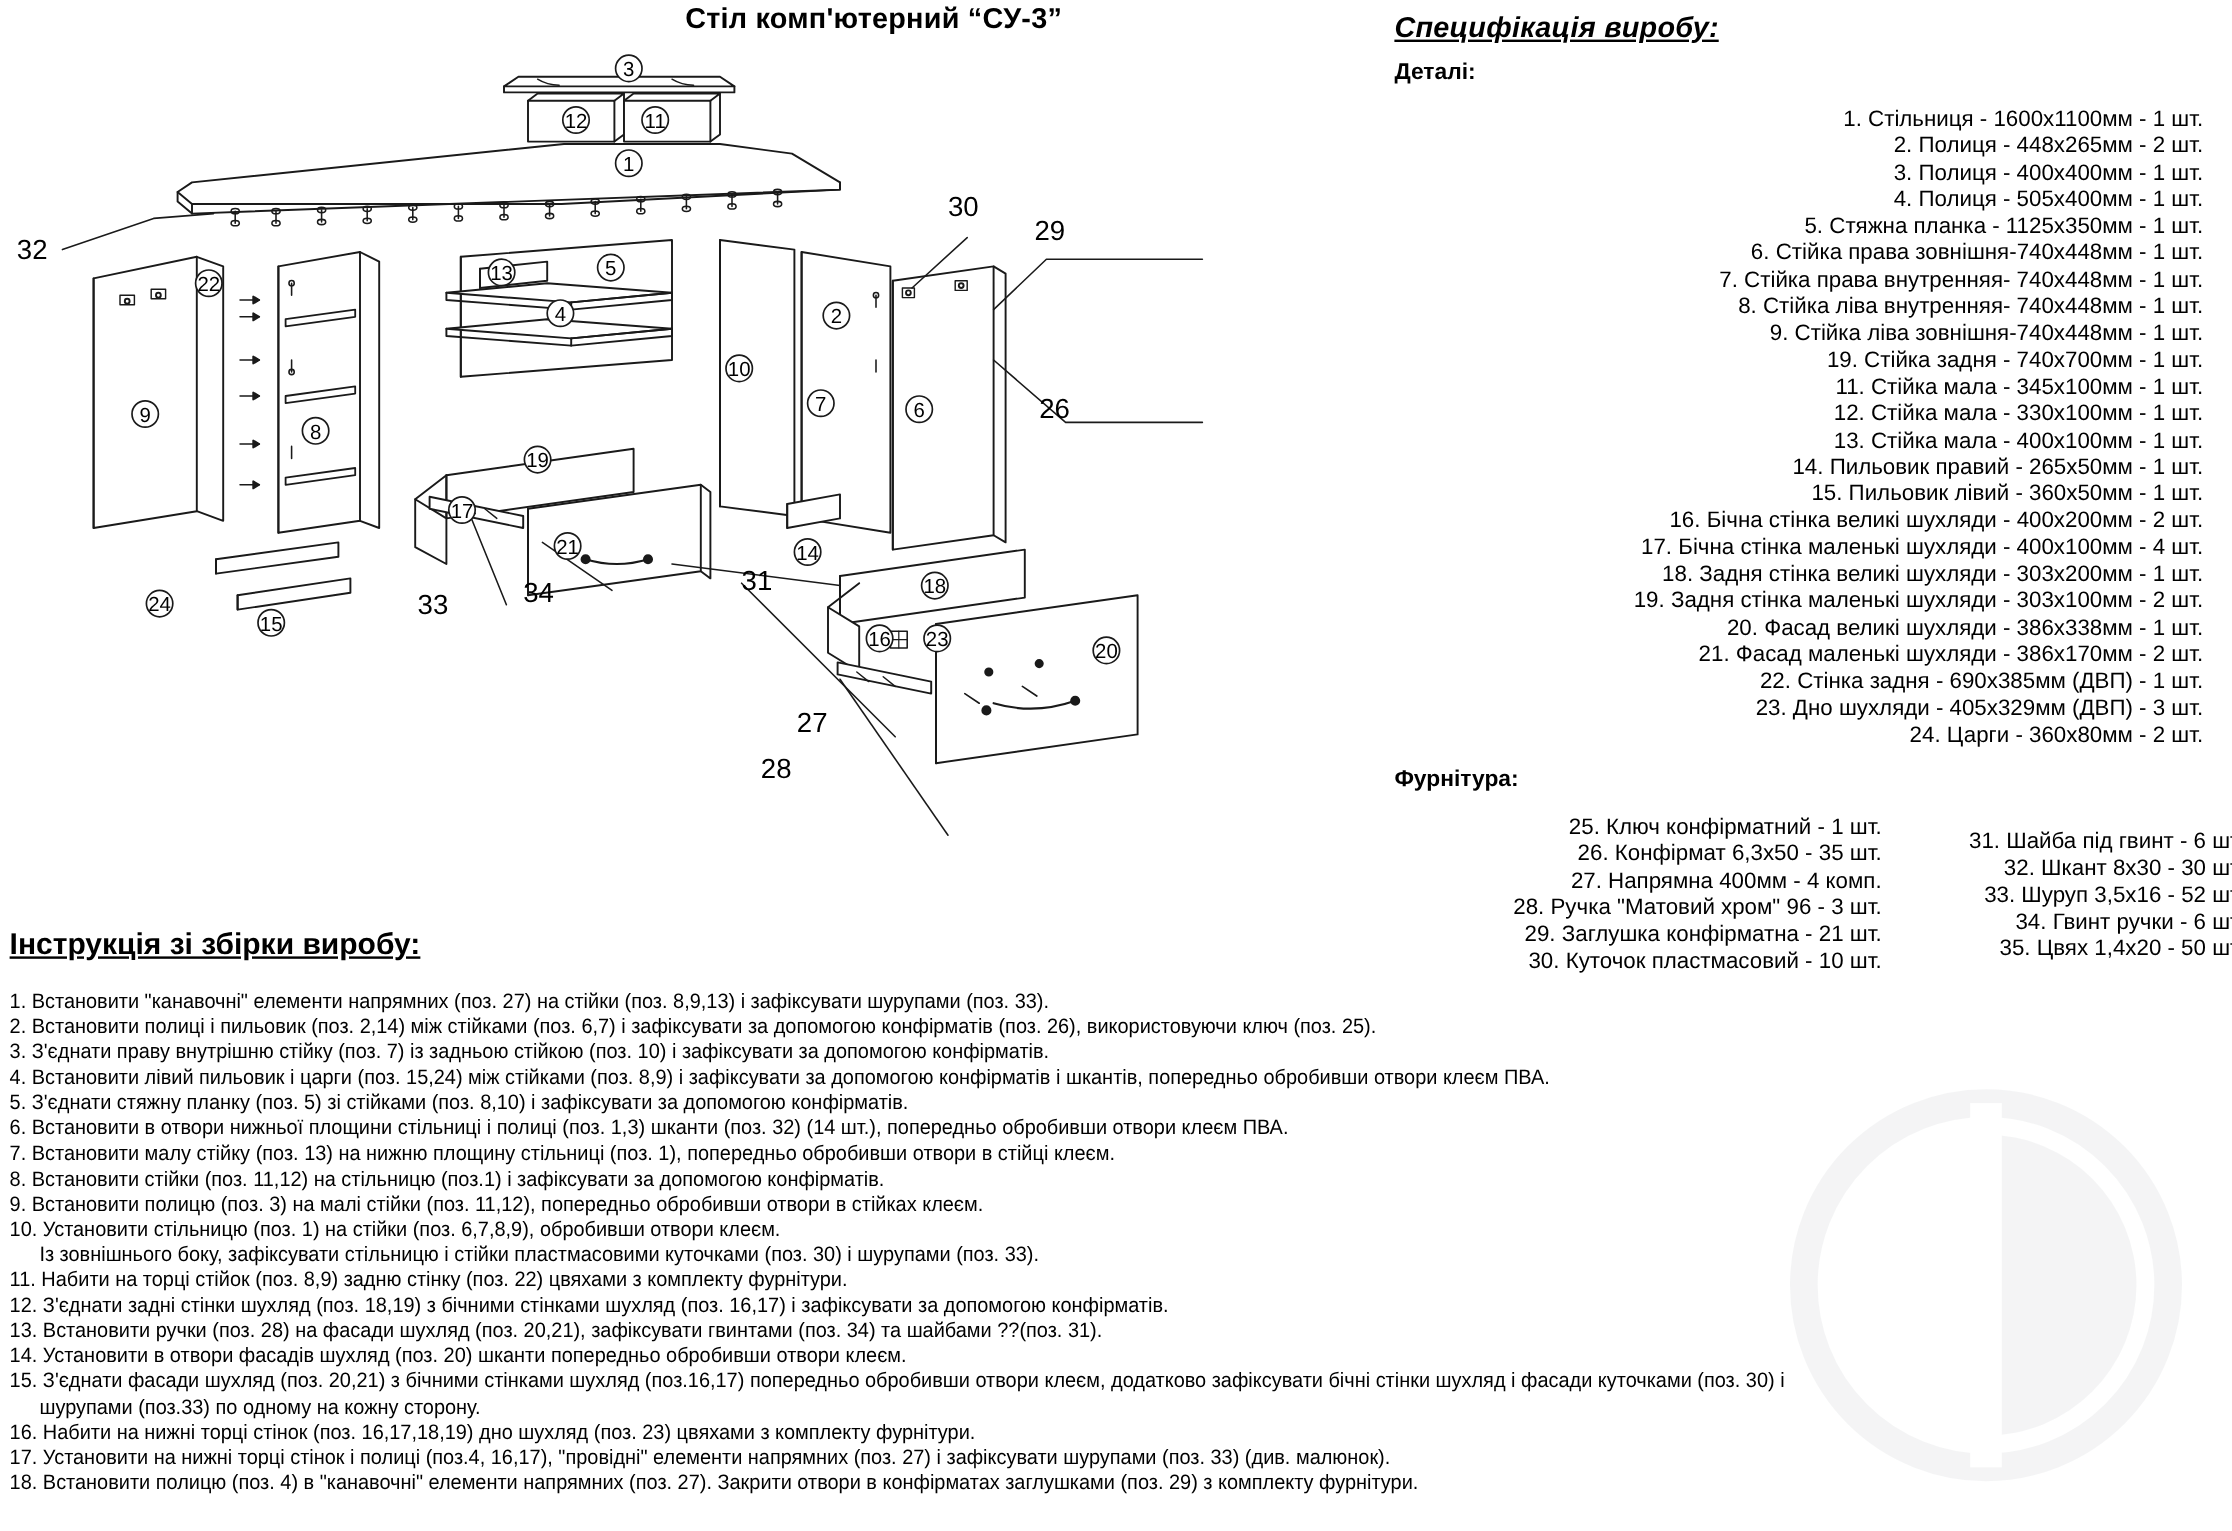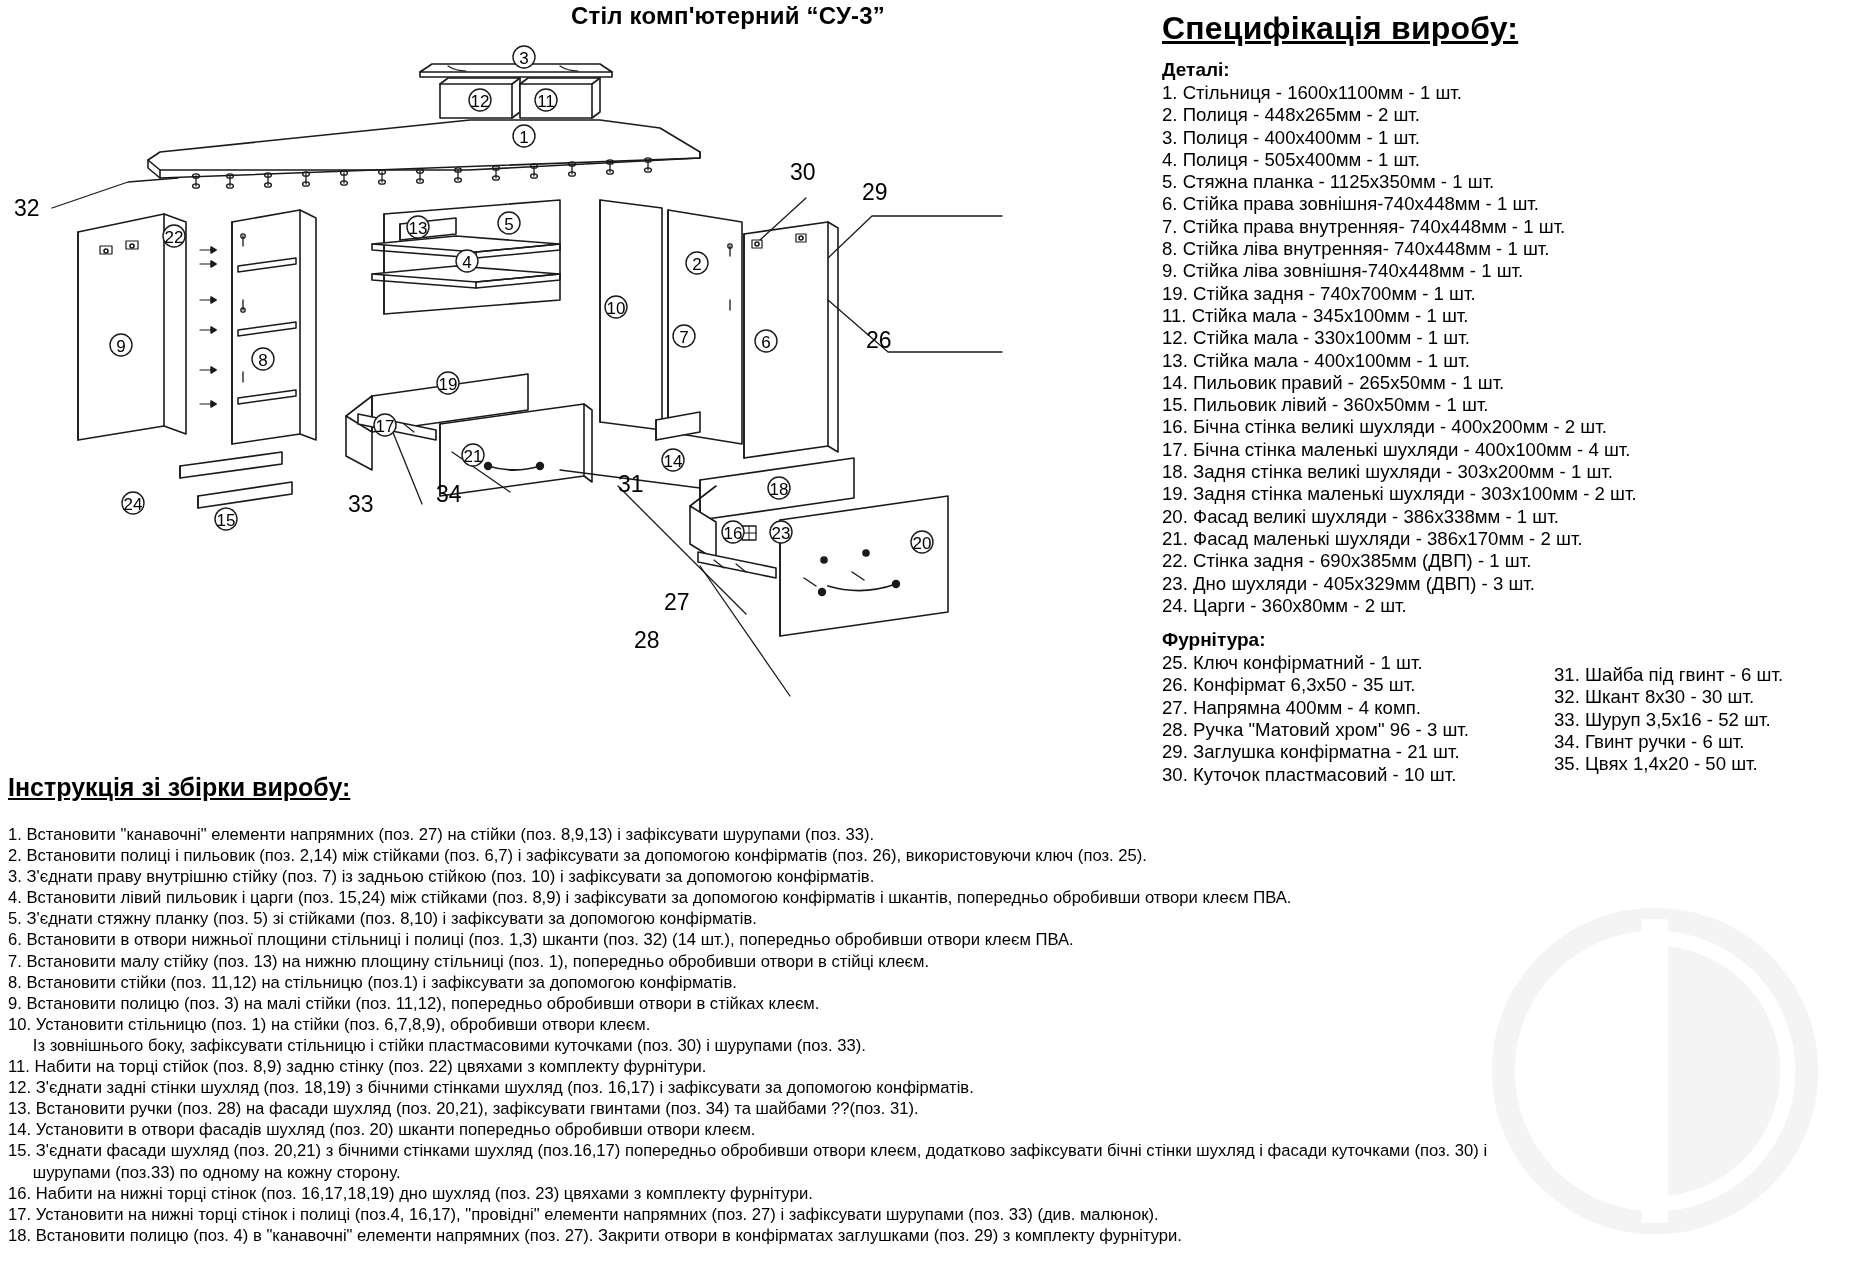--- a/index.html
+++ b/index.html
@@ -10,25 +10,26 @@
   
   .watermark{position:absolute;right:40px;bottom:40px;width:330px;height:330px;opacity:.10;pointer-events:none;}
   
   .doc-title{
     position:absolute;left:468px;top:2px;width:520px;text-align:center;
     font-size:24px;font-weight:bold;letter-spacing:.2px;white-space:nowrap;
   }
   
   .spec{position:absolute;left:1162px;top:10px;width:690px;}
   .spec-title{
-    font-size:32px;font-weight:bold;text-decoration:underline;margin:0 0 2px 0;
+    font-size:24px;font-weight:bold;text-decoration:underline;margin:0 0 2px 0;
     letter-spacing:.2px;
+    font-style:italic;
   }
   .spec-sub{font-size:19px;font-weight:bold;margin:12px 0 1px 0;}
-  .spec ol{list-style:none;margin:0;padding:0;}
+  .spec ol{list-style:none;margin:16px;padding:0;text-align:right;}
   .spec li{font-size:18.6px;line-height:22.3px;white-space:nowrap;}
   .hw-wrap{position:relative;}
   .hw-col-a{position:absolute;left:0;top:0;width:390px;}
   .hw-col-b{position:absolute;left:392px;top:12px;width:300px;}
   .hw-spacer{height:138px;}
   
   .instr{position:absolute;left:8px;top:757px;width:1150px;}
   .instr-title{
     font-size:25px;font-weight:bold;text-decoration:underline;margin:16px 0 22px 0;
   }

